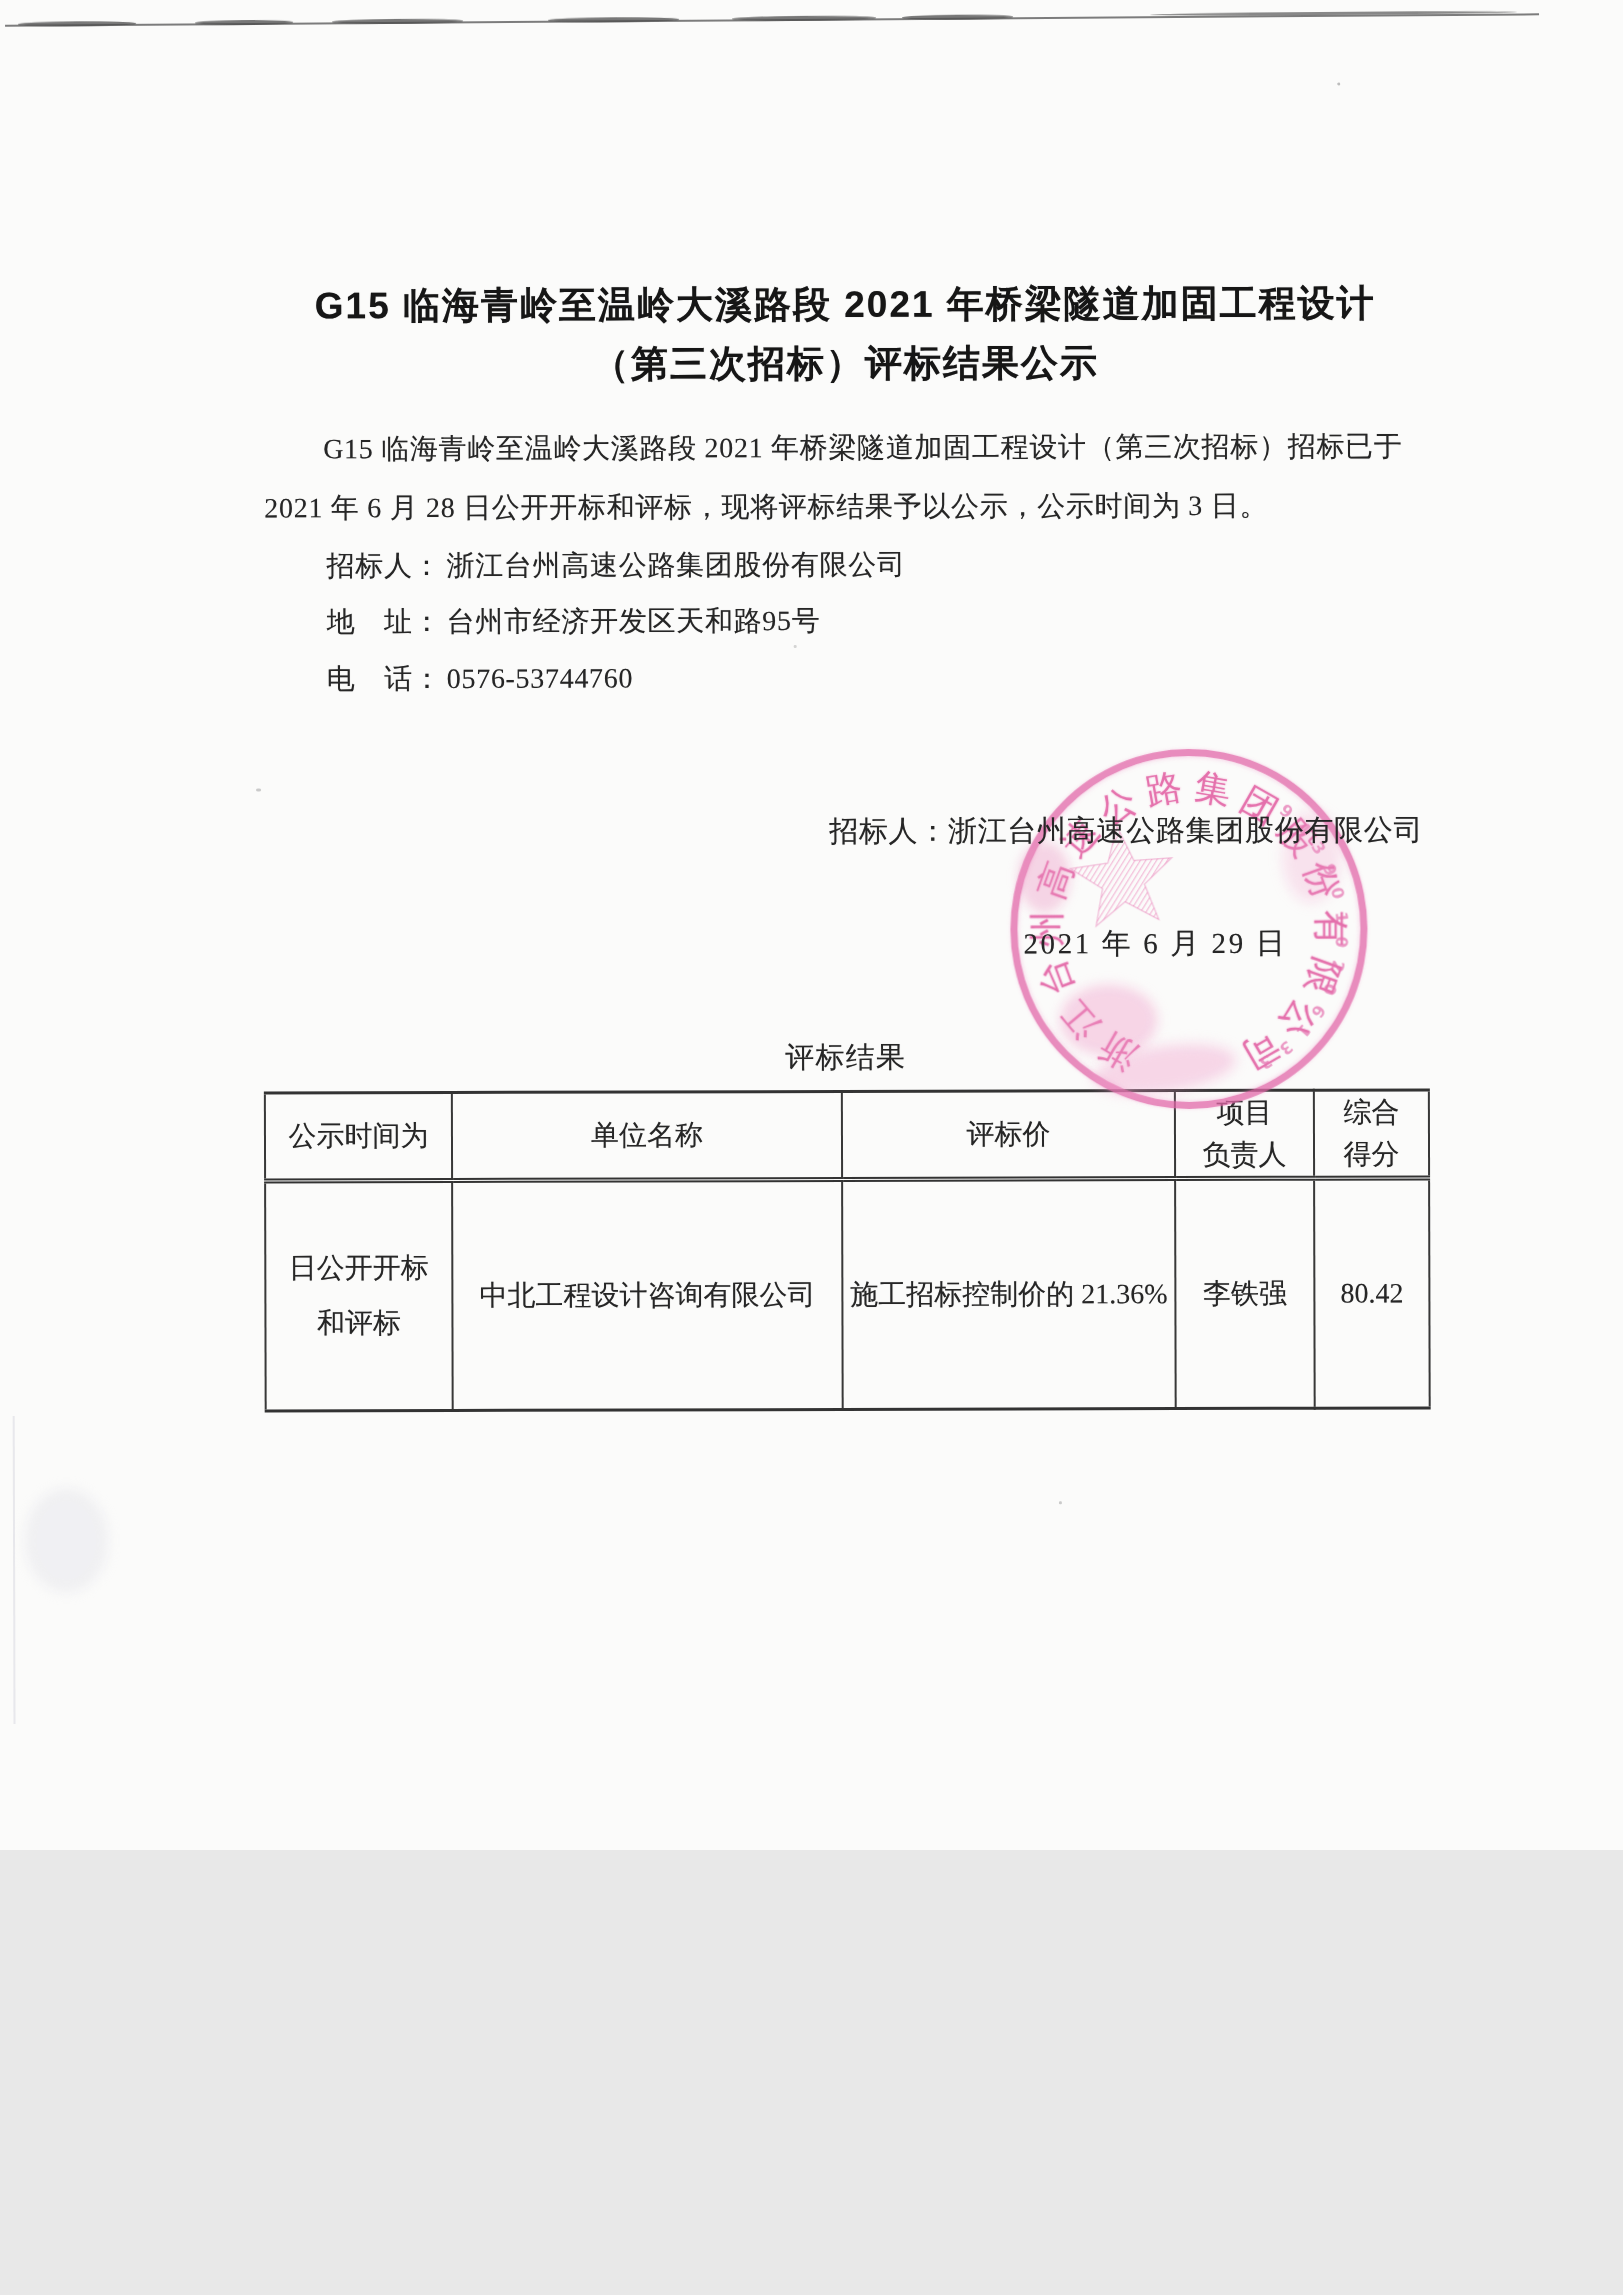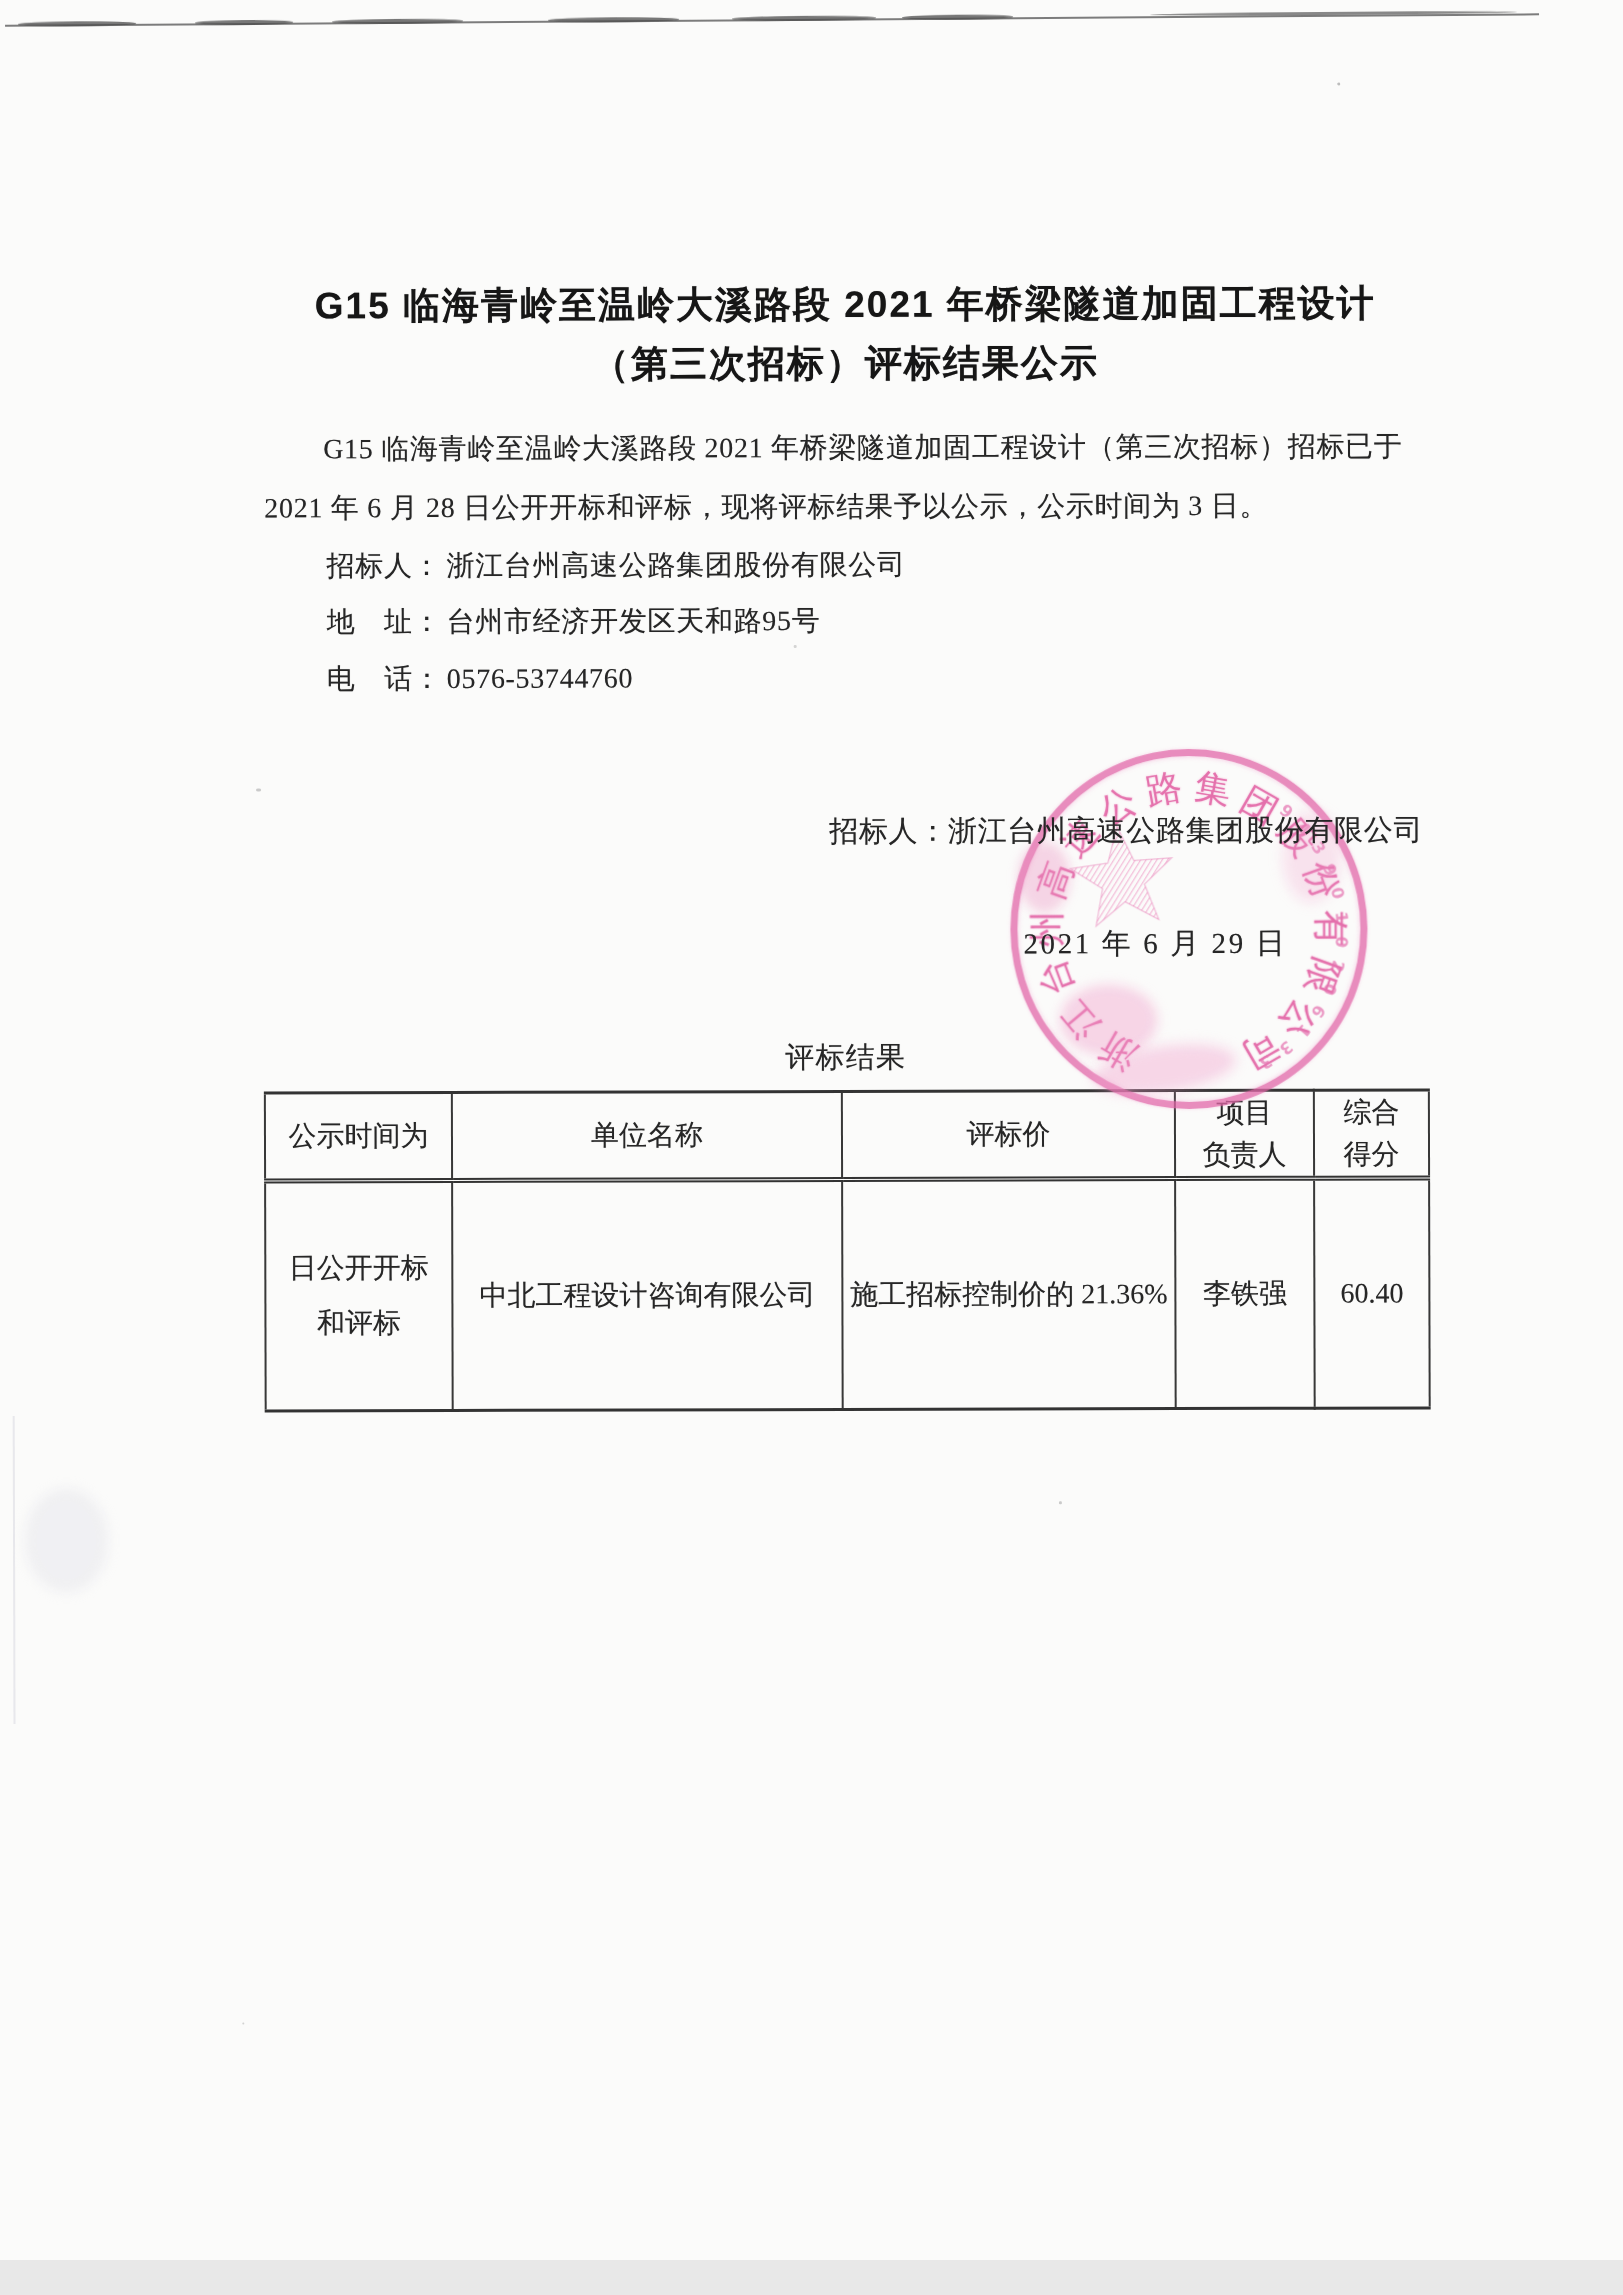--- a/index.html
+++ b/index.html
@@ -1,18 +1,18 @@
 <!DOCTYPE html>
 <html style="font-size:10.5px"><head>
 <meta charset="utf-8">
 <style>
   html,body{margin:0;padding:0;background:#e8e8e8;}
   .page{
     position:relative;
-    width:1623px;height:2260px;
+    width:1623px;height:1850px;
     margin:0 auto;
     background:#fbfbfa;
     overflow:hidden;
     font-family:"Liberation Serif","DejaVu Serif",serif;
     color:#2a2a2a;
   }
   .content{position:absolute;inset:0;transform:rotate(-0.15deg);transform-origin:50% 0;}
 
   
   .scan-line{position:absolute;top:15.7px;left:5.2px;width:1534px;height:6.5px;transform:rotate(-0.28deg);z-index:1;}
@@ -173,21 +173,21 @@
             <th>综合
 得分</th>
           </tr>
         </thead>
         <tbody>
           <tr>
             <td class="cand">日公开开标和评标</td>
             <td>中北工程设计咨询有限公司</td>
             <td>施工招标控制价的 21.36%</td>
             <td>李铁强</td>
-            <td>60.40</td>
+            <td>80.42</td>
           </tr>
         </tbody>
       </table>
     </div>
 
     <div class="speck" style="left:1337px;top:84px;width:3.3px;height:3.3px;background:#8a8a8a;opacity:.55;"></div>
     <div class="speck" style="left:254px;top:787px;width:4.6px;height:2.6px;background:#9a9a9a;opacity:.5;"></div>
     <div class="speck" style="left:792px;top:645px;width:2.6px;height:2.6px;background:#a5a5a5;opacity:.45;"></div>
     <div class="speck" style="left:1055px;top:1502px;width:2.6px;height:2.6px;background:#999;opacity:.5;"></div>
     <div class="speck" style="left:237px;top:2021px;width:2px;height:2px;background:#aaa;opacity:.5;"></div>

